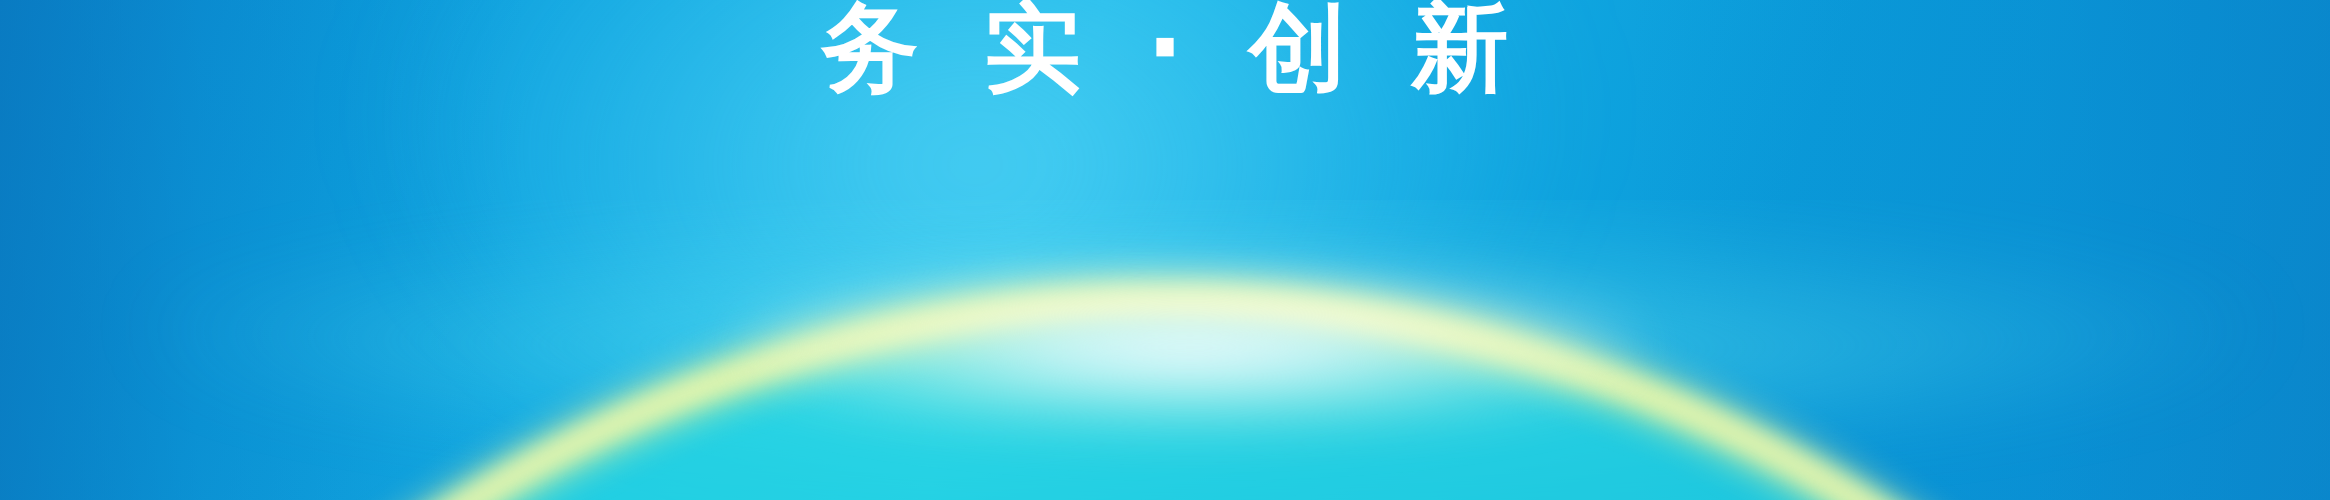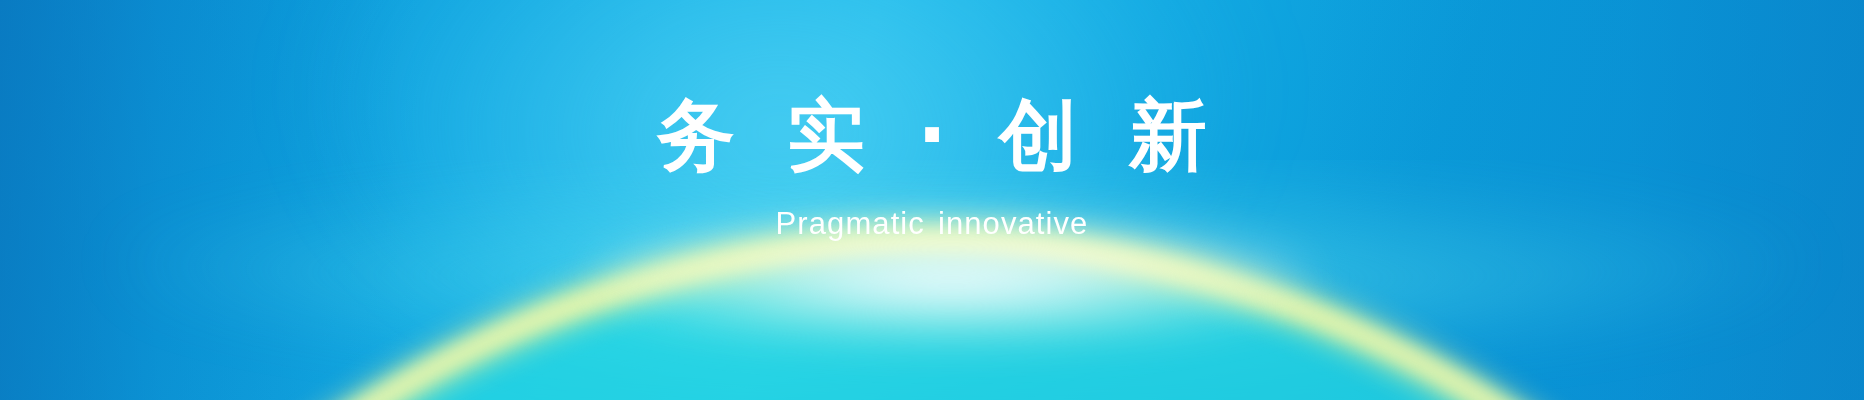--- a/index.html
+++ b/index.html
@@ -163,21 +163,20 @@
   .content {
     position: absolute;
     left: 0;
     top: 0;
     width: 100%;
     height: 100%;
     display: flex;
     flex-direction: column;
     align-items: center;
     justify-content: flex-start;
-    padding-top: 96px;
     z-index: 5;
   }
   .headline {
     color: #ffffff;
     font-family: "DejaVu Sans", "Liberation Sans", sans-serif;
     font-size: 78px;
     font-weight: 700;
     line-height: 1.0;
     letter-spacing: 0.16em;
     text-indent: 0.16em;
@@ -210,18 +209,15 @@
   <div class="arc-wrap">
     <div class="arc-halo"></div>
     <div class="arc-fill"></div>
     <div class="arc-rim"></div>
     <div class="arc-rim-core"></div>
     <div class="arc-apex"></div>
   </div>
 
   <div class="content">
     <h1 class="headline">务 实 · 创 新</h1>
-    <p class="subline">
-      <span>Pragmatic</span><span class="gap"></span><span>innovative</span>
-    </p>
   </div>
 
 </div>
 
 </body></html>

